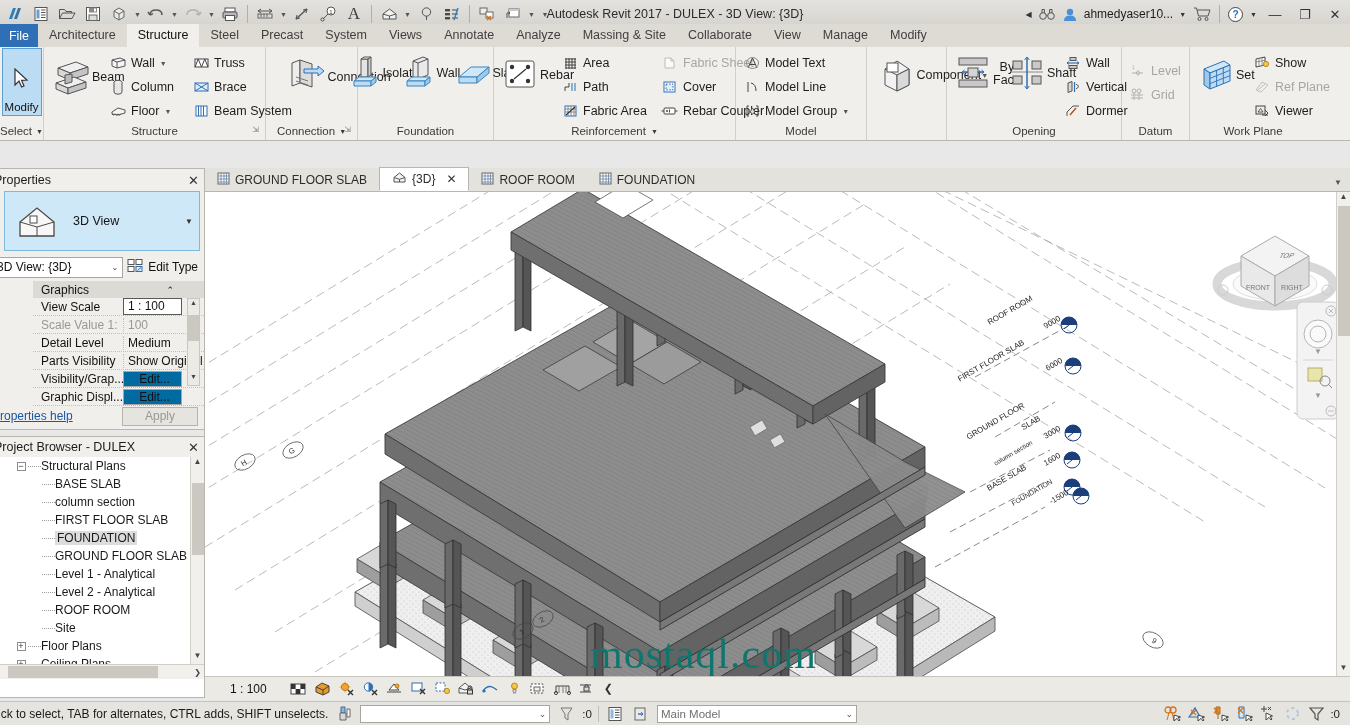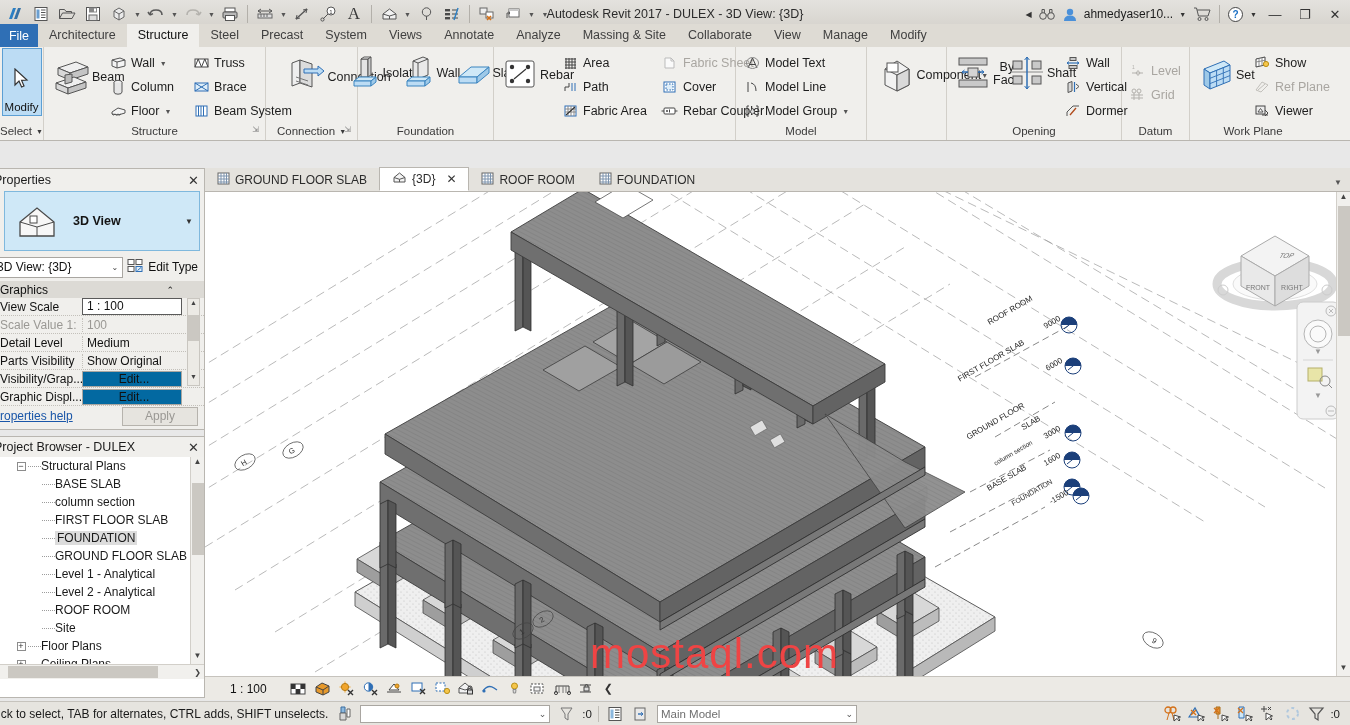--- a/index.html
+++ b/index.html
@@ -122,36 +122,36 @@
     z-index:6;
   }
   .dock-head {
     height:22px; display:flex; align-items:center; justify-content:space-between;
     padding:0 5px 0 0; background:#f0efec;
   }
   .dock-title { font-size:12.5px; color:#1a1a1a; padding-left:0; margin-left:-6px; }
   .dock-x { font-size:13px; color:#333; }
   .typeselector {
     margin:0 4px; height:60px; background:#cfe8f7; border:1px solid #7fb8dd;
-    display:flex; align-items:center; gap:10px; padding:0 6px;font-weight:bold;
+    display:flex; align-items:center; gap:10px; padding:0 6px;
   }
   .ts-icon { width:52px; height:46px; display:flex; align-items:center; justify-content:center; }
   .ts-label { font-size:12.5px; color:#141414; flex:1; }
   .ts-caret { font-size:8px; color:#333; }
   .typerow {
     display:flex; align-items:center; gap:4px; height:24px; margin:4px 2px 2px -8px;
   }
   .typebox {
     flex:1; height:21px; background:#fff; border:1px solid #a9a6a1;
     display:flex; align-items:center; justify-content:space-between; padding:0 4px;
     font-size:12px; color:#111;
   }
   .typebox .cv { font-size:8px; color:#444; }
   .edittype { display:flex; align-items:center; gap:4px; font-size:12px; color:#111; padding-right:4px; }
-  .pgrid { margin-top:1px; position:relative; }
+  .pgrid { margin-top:1px; position:relative;padding-left:41px; }
   .pg-head {
     display:flex; align-items:center; justify-content:space-between;
     background:#dcdad5; height:17px; font-size:12px; color:#111; padding:0 4px 0 0;
     margin-left:-8px;
   }
   .prow {
     display:flex; height:18px; align-items:center; font-size:12px; color:#111;
     border-bottom:1px dotted #c3c0ba; margin-left:-8px;
   }
   .prow .pk { width:90px; padding-left:0; white-space:nowrap; overflow:hidden; }
@@ -213,22 +213,22 @@
     background:#fff; overflow:hidden;
   }
   .canvas svg { position:absolute; left:0; top:0; }
   .vscroll {
     position:absolute; right:0; top:0; width:14px; height:484px;
     background:#f1f0ed; border-left:1px solid #d2cfc9;
   }
   .vscroll .vt { position:absolute; left:1px; top:14px; width:12px; height:130px; background:#cbc8c2; }
   .vscroll .va { position:absolute; left:0; width:13px; height:13px; text-align:center; font-size:8px; color:#444; }
   .watermark {
-    position:absolute; left:385px; top:438px; font-size:42px; color:#ef4444;
-    font-family:Liberation Sans, sans-serif; pointer-events:none; letter-spacing:1px;
+    position:absolute; left:385px; top:438px; font-size:42px; color:#0f766e;
+    font-family:Liberation Serif, serif; pointer-events:none; letter-spacing:1px;
   }
 
   
   .vcb {
     position:absolute; left:205px; top:676px; width:1145px; height:24px;
     background:#eceae5; border-top:1px solid #c6c3bd;
     display:flex; align-items:center; gap:3px; padding-left:25px;
   }
   .vcb .scale { font-size:12px; color:#111; margin-right:18px; }
   .vcbic { width:21px; height:20px; display:flex; align-items:center; justify-content:center; }
@@ -705,20 +705,24 @@
                   <rect x="3" y="3" width="11" height="6" rx="1" fill="#fff" stroke="#444"></rect>
                   <line x1="0.5" y1="6" x2="3" y2="6" stroke="#444"></line>
                   <line x1="14" y1="6" x2="16.5" y2="6" stroke="#444"></line>
                   <circle cx="6" cy="6" r="1" fill="#444"></circle>
                   <line x1="8.5" y1="4.5" x2="8.5" y2="7.5" stroke="#444"></line>
                 </svg>
               </span>
             <span>Rebar Coupler</span>
           </div>
         </div>
+      </div>
+      <div class="panel-title" style="display:flex;align-items:center;justify-content:center;gap:5px;">
+        <span>Reinforcement</span>
+        <span style="font-size:7px;">▼</span>
       </div>
     </div>
 
     <div class="panel" style="width:131px;">
       <div class="panel-body">
         <div class="col">
           <div class="sm-item">
             <span class="ic">
                 <svg width="15" height="14" viewBox="0 0 15 14">
                   <path d="M3 12 L7.5 2 L12 12 M5 8.5 L10 8.5" fill="none" stroke="#444"></path>

